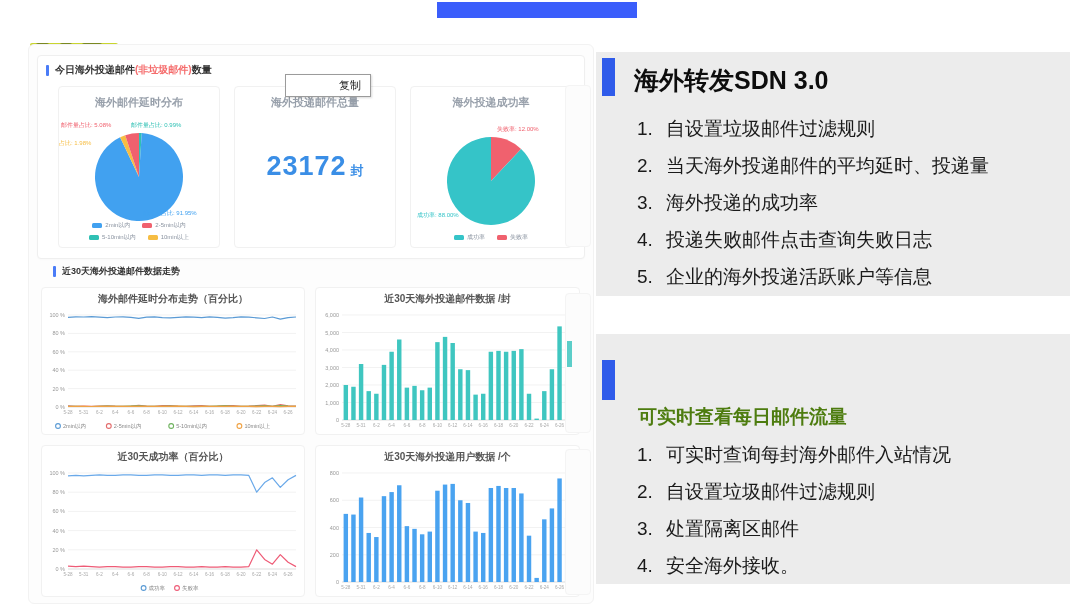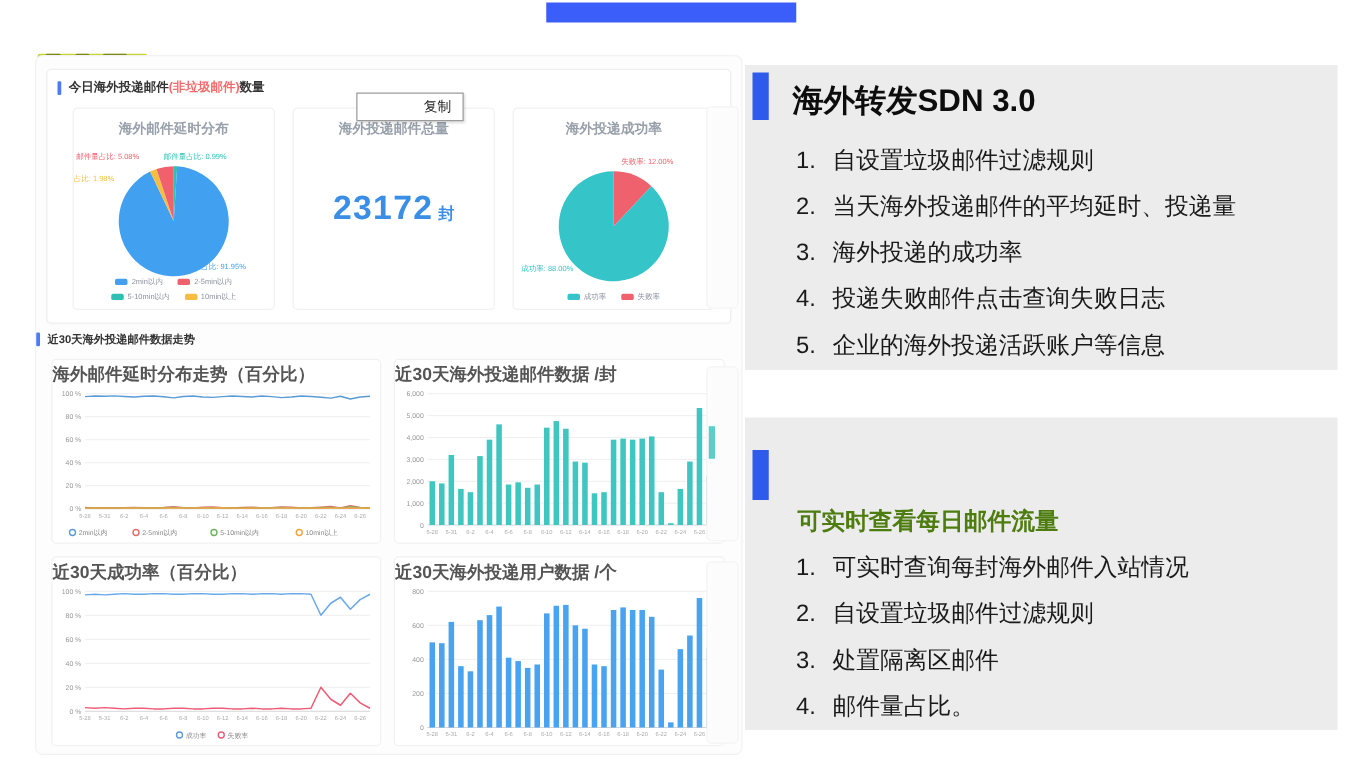--- a/index.html
+++ b/index.html
@@ -27,21 +27,21 @@
   .callout{position:absolute;font-size:6px;white-space:nowrap;}
   .pleg{position:absolute;left:0;width:100%;display:flex;justify-content:center;gap:12px;}
   .pleg-item{display:flex;align-items:center;gap:3px;font-size:6px;color:#8a93a0;}
   .chip{width:10px;height:5px;border-radius:1.5px;display:inline-block;}
   .stat-val{position:absolute;top:64px;left:0;width:100%;text-align:center;color:#3a8ee6;font-weight:bold;}
   .stat-num{font-size:27px;letter-spacing:1px;}
   .stat-unit{font-size:13px;margin-left:4px;}
   .tooltip{left:285px;top:74px;width:40px;height:21px;background:#fff;border:1px solid #9b9b9b;box-shadow:1px 1px 2px rgba(0,0,0,.15);
     display:flex;align-items:center;justify-content:center;font-size:11px;color:#222;z-index:6;padding-left:44px;}
   .chart-card{position:absolute;background:#fff;border:1px solid #f1f1f1;border-radius:4px;}
-  .chart-title{height:20px;line-height:22px;font-size:14px;font-weight:bold;color:#555;}
+  .chart-title{height:20px;line-height:22px;text-align:center;font-size:10px;font-weight:bold;color:#555;}
   .chart-area{width:100%;}
   .chart-area svg{display:block;font-family:"Liberation Sans","DejaVu Sans",sans-serif;}
   .cutoff{position:absolute;background:#fcfcfc;border:1px solid #f4f4f4;border-radius:4px;}
   .sliver{position:absolute;width:5px;background:#3fc6c0;opacity:.85;}
   
   .rbox{position:absolute;left:596px;width:474px;background:#ececec;}
   .rbar{position:absolute;width:13px;background:#2f5bea;}
   .rtitle{position:absolute;font-size:25px;font-weight:bold;color:#0d0d0d;white-space:nowrap;}
   .rsubtitle{position:absolute;font-size:19px;font-weight:bold;color:#4d7c0f;}
   ol.rlist{position:absolute;margin:0;padding-left:24px;font-size:19px;color:#1a1a1a;}
@@ -123,21 +123,21 @@
             <span>成功率</span>
           </span>
         <span class="pleg-item">
             <span class="chip" style="background: rgb(240, 97, 110);"></span>
             <span>失败率</span>
           </span>
       </div>
     </div>
   </div>
 
-  <div class="sec-head" style="left:0;top:220px;font-size:9px;">
+  <div class="sec-head" style="left:24px;top:220px;font-size:9px;">
     <span class="sec-tick"></span>
     <span>近30天海外投递邮件数据走势</span>
   </div>
 
   <div class="chart-card" style="left:12px;top:242px;width:262px;height:146px;">
     <div class="chart-title">海外邮件延时分布走势（百分比）</div>
     <div class="chart-area" style="height:124px;">
         <svg xmlns="http://www.w3.org/2000/svg" width="262" height="124" viewBox="0 0 262 124">
           <line x1="26" y1="7.0" x2="254" y2="7.0" stroke="#ececec" stroke-width="0.7"></line>
           <text x="23" y="9.0" font-size="5.5" fill="#999" text-anchor="end">100 %</text>
@@ -370,15 +370,15 @@
     </ol>
 </div>
 
 <div class="rbox" style="top:334px;height:250px;">
   <div class="rbar" style="left:6px;top:26px;height:40px;"></div>
   <div class="rsubtitle" style="left:42px;top:70px;">可实时查看每日邮件流量</div>
   <ol class="rlist" style="left:38px;top:102px;width:420px;">
       <li>可实时查询每封海外邮件入站情况</li>
       <li>自设置垃圾邮件过滤规则</li>
       <li>处置隔离区邮件</li>
-      <li>邮件量占比。</li>
+      <li>安全海外接收。</li>
     </ol>
 </div>
 
 </body></html>

